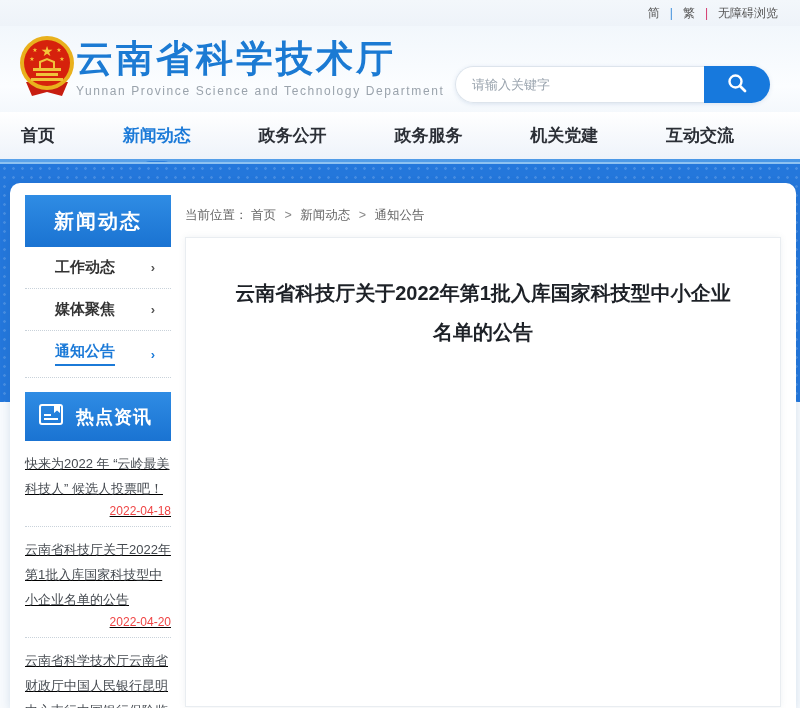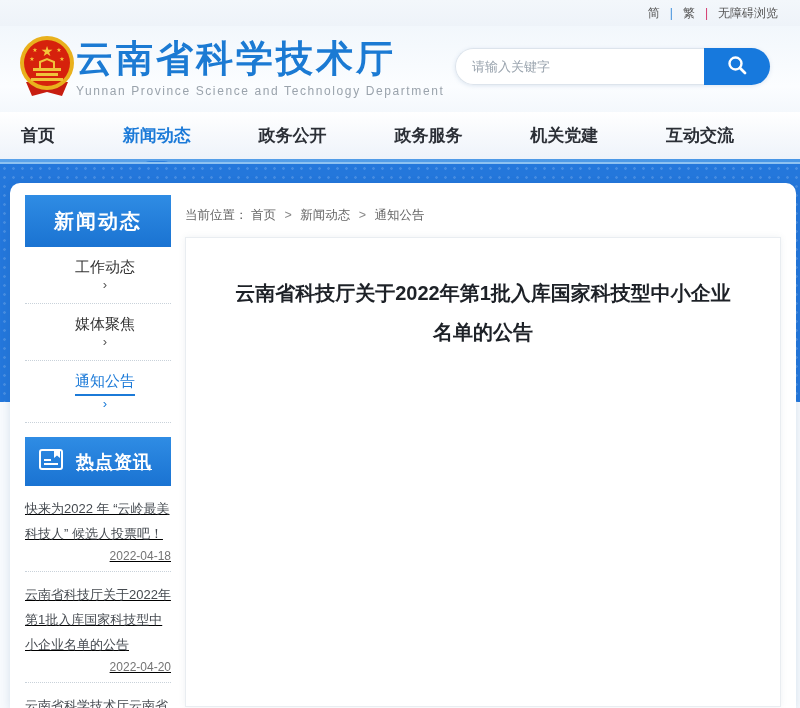--- a/index.html
+++ b/index.html
@@ -12,21 +12,21 @@
   .topbar .sep1 { color:#3f8fdc; margin:0 10px; }
   .topbar .sep2 { color:#d4386e; margin:0 10px; }
 
   
   .header { height:86px; background:linear-gradient(180deg,#f2f7fc 0%,#fbfdff 70%,#f4f8fc 100%); position:relative; }
   .brand { position:absolute; left:18px; top:8px; display:flex; align-items:center; cursor:pointer; }
   .emblem { width:58px; height:68px; position:relative; flex:0 0 auto; }
   .brand-text { margin-left:0; }
   .brand-title { font-size:37px; font-weight:bold; color:#1b7ad3; letter-spacing:3px; line-height:1.15; }
   .brand-sub { font-size:12px; color:#9aa3ac; letter-spacing:1.6px; margin-top:4px; }
-  .searchbox { position:absolute; right:30px; top:22px; width:315px; height:37px; display:flex; border-radius:19px; box-shadow:0 1px 4px rgba(90,130,180,.18); }
+  .searchbox { position:absolute; right:30px; top:40px; width:315px; height:37px; display:flex; border-radius:19px; box-shadow:0 1px 4px rgba(90,130,180,.18); }
   .search-input { flex:1; border:1px solid #dde4ec; border-right:none; border-radius:19px 0 0 19px; padding:0 16px; font-size:13px; color:#333; background:#fff; outline:none; }
   .search-input::placeholder { color:#9aa4ae; }
   .search-btn { width:66px; border:none; background:#1779dd; border-radius:0 19px 19px 0; cursor:pointer; display:flex; align-items:center; justify-content:center; }
 
   
   .nav { height:47px; background:linear-gradient(180deg,#ffffff,#eef3fa); display:flex; align-items:center; justify-content:space-between; padding:0 60px 0 15px; position:relative; }
   .nav-item { font-size:17px; color:#2b2f36; font-weight:bold; text-decoration:none; cursor:pointer; position:relative; padding:10px 6px; }
   .nav-item.active { color:#1b7ad8; }
   .nav-item.active .bump { position:absolute; left:50%; transform:translateX(-50%); bottom:-13px; width:30px; height:9px; background:#2b7fe0; border-radius:8px 8px 0 0; }
   .nav-underline { height:3px; background:linear-gradient(90deg,#5aa2ea,#4896e6); }
@@ -37,31 +37,31 @@
     background-image:radial-gradient(rgba(255,255,255,.16) 1px, transparent 1.6px);
     background-size:9px 9px; border-top:2px solid #8ec2f1; }
 
   
   .card { position:absolute; left:10px; top:183px; width:786px; height:525px; background:#fff; border-radius:10px 10px 0 0; box-shadow:0 2px 10px rgba(30,80,140,.15); overflow:hidden; }
 
   
   .sidebar { position:absolute; left:15px; top:12px; width:146px; }
   .side-head { height:52px; background:linear-gradient(180deg,#2f8ce4,#1a73d2); color:#fff; font-size:20px; font-weight:bold; letter-spacing:2px; display:flex; align-items:center; justify-content:center; }
   .side-menu { }
-  .side-menu-item { display:flex; align-items:center; justify-content:space-between; padding:11px 16px 11px 30px; font-size:15px; font-weight:normal; color:#333; border-bottom:1px dotted #c9d2da; cursor:pointer; text-decoration:none;flex-direction:column; }
+  .side-menu-item { display:flex; align-items:center; justify-content:space-between; padding:11px 16px 11px 30px; font-size:15px; font-weight:bold; color:#333; border-bottom:1px dotted #c9d2da; cursor:pointer; text-decoration:none; }
   .side-menu-item .arrow { font-size:13px; color:#555; }
   .side-menu-item.active { color:#1b7ad8; }
   .side-menu-item.active .label { border-bottom:2px solid #1b7ad8; padding-bottom:3px; }
   .side-menu-item.active .arrow { color:#1b7ad8; }
-  .hot-head { margin-top:14px; height:49px; background:linear-gradient(180deg,#2f8ce4,#1a73d2); color:#fff; display:flex; align-items:center; padding-left:12px;text-decoration:underline; }
+  .hot-head { margin-top:14px; height:49px; background:linear-gradient(180deg,#2f8ce4,#1a73d2); color:#fff; display:flex; align-items:center; padding-left:12px; }
   .hot-head .txt { font-size:18px; font-weight:bold; letter-spacing:1px; margin-left:9px; }
   .news-list { }
   .news-item { padding:10px 0 8px; border-bottom:1px dotted #c9d2da; cursor:pointer;text-decoration:underline; }
   .news-title { font-size:13px; color:#454a50; line-height:1.95; }
-  .news-date { text-align:right; font-size:12px; color:#737373; margin-top:2px; }
+  .news-date { text-align:right; font-size:12px; color:#ef4444; margin-top:2px; }
 
   
   .main-col { position:absolute; left:175px; top:0; width:596px; }
   .breadcrumb { margin-top:24px; font-size:12.5px; color:#666; }
   .breadcrumb a { color:#666; text-decoration:none; cursor:pointer; }
   .breadcrumb .bsep { margin:0 5px; color:#888; }
   .article-box { margin-top:13px; background:#fff; border:1px solid #e9edf1; box-shadow:0 0 6px rgba(120,140,160,.12); padding:36px 34px 30px; min-height:470px; }
   .article-title { text-align:center; font-size:20px; font-weight:bold; color:#1d2127; line-height:1.95; padding:0 10px; }
   .article-meta { text-align:center; font-size:13px; color:#666; margin-top:17px; }
   .article-meta .m { margin:0 10px; }

